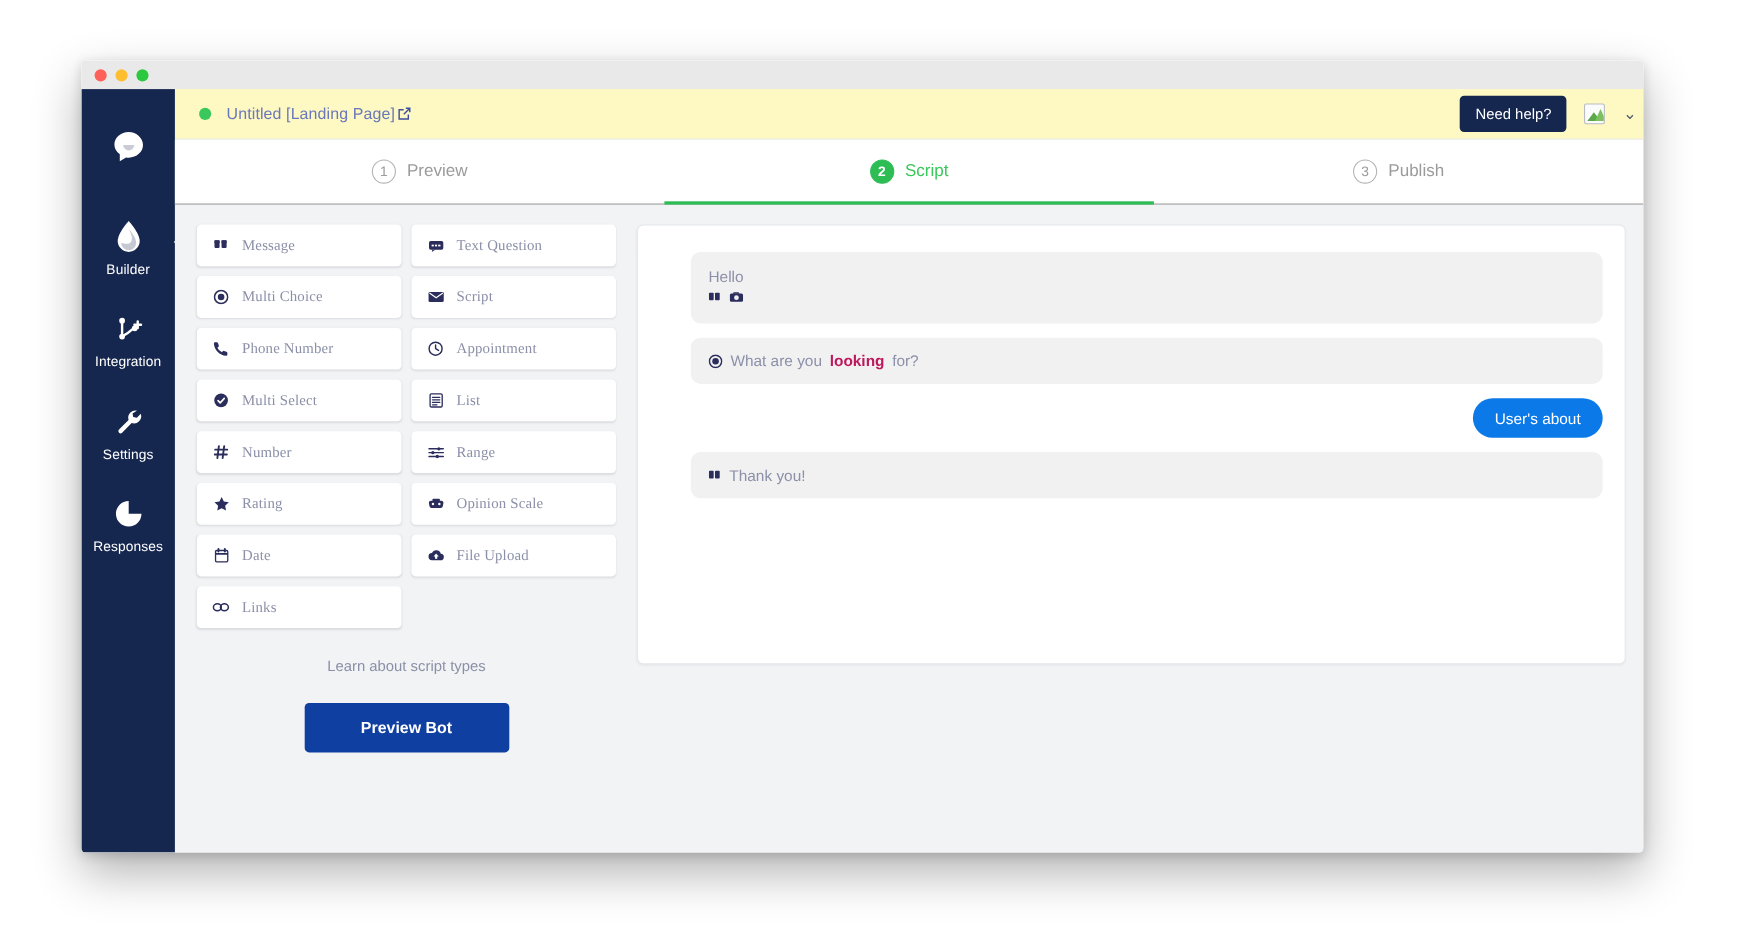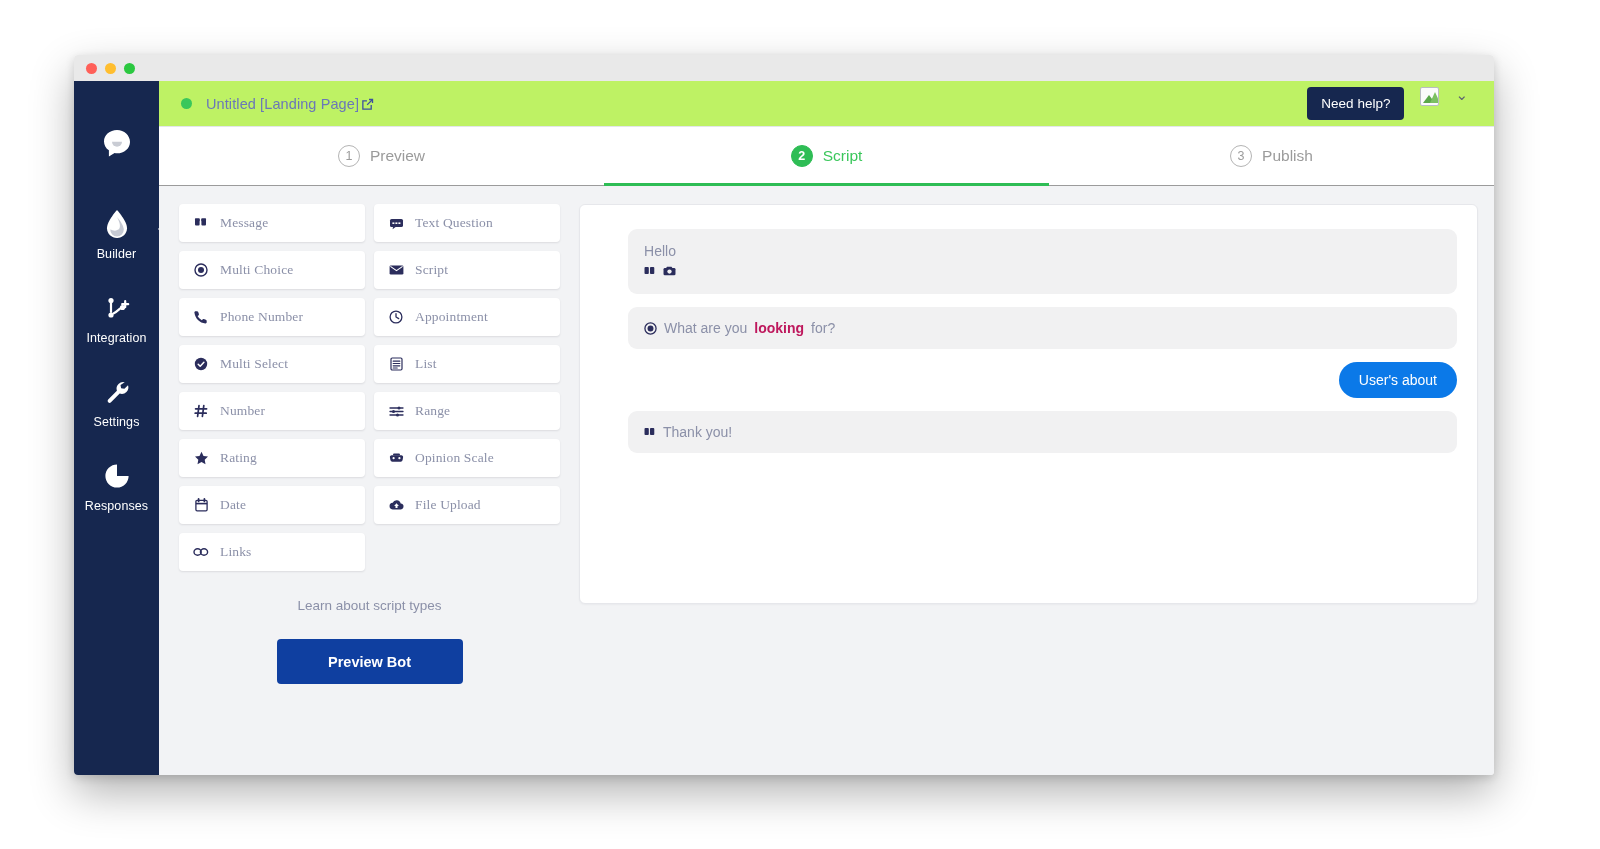--- a/index.html
+++ b/index.html
@@ -45,21 +45,21 @@
     height: 694px;
     display: flex;
     background: #f2f3f5;
   }
 
   
   .rail {
     width: 85px;
     background: #16274f;
     flex: 0 0 85px;
-    padding-top: 44px;
+    padding-top: 34px;
     position: relative;
     color: #ffffff;
   }
   .rail-logo {
     display: flex; justify-content: center;
     margin-bottom: 36px;
   }
   .rail-item {
     display: flex; flex-direction: column; align-items: center;
     margin-bottom: 22px;
@@ -86,35 +86,35 @@
     border-top: 10px solid transparent;
     border-bottom: 10px solid transparent;
     border-right: 10px solid #f2f3f5;
   }
 
   
   .main { flex: 1 1 auto; display: flex; flex-direction: column; min-width: 0; }
 
   .topbar {
     height: 46px;
-    background: #bef264;
+    background: #fef9c3;
     border-bottom: 1px solid #e3e6ea;
     display: flex;
     align-items: center;
-    padding: 0 26px 0 22px;
+    padding: 0 6px 0 22px;
   }
   .doc-title-wrap { display: flex; align-items: center; gap: 14px; }
   .status-dot { width: 11px; height: 11px; border-radius: 50%; background: #3ac75b; }
   .doc-title {
     font-size: 14.5px;
     color: #6a77b8;
     letter-spacing: .1px;
   }
   .ext-link { color: #3d4f9e; display: inline-flex; margin-left: 2px; vertical-align: -2px; }
-  .topbar-right { margin-left: auto; display: flex; align-items: flex-start; gap: 16px; }
+  .topbar-right { margin-left: auto; display: flex; align-items: center; gap: 16px; }
   .need-help {
     background: #16274f;
     color: #ffffff;
     font-size: 13.5px;
     border: none;
     border-radius: 4px;
     padding: 9px 14px;
     cursor: pointer;
     font-family: inherit;
   }

